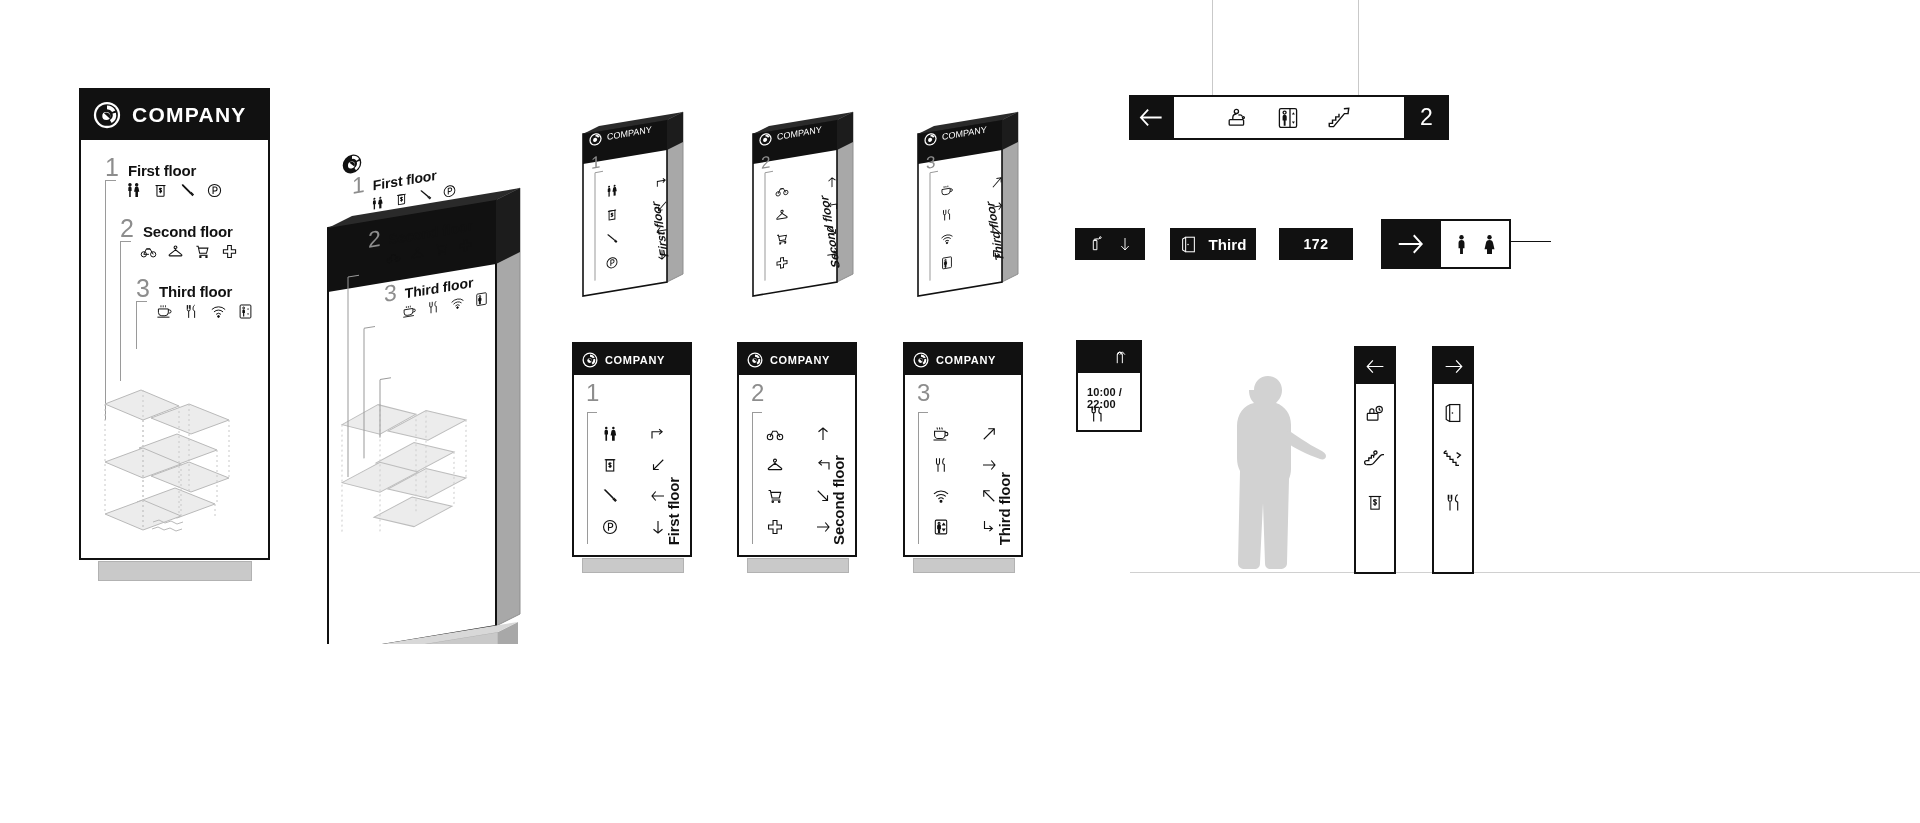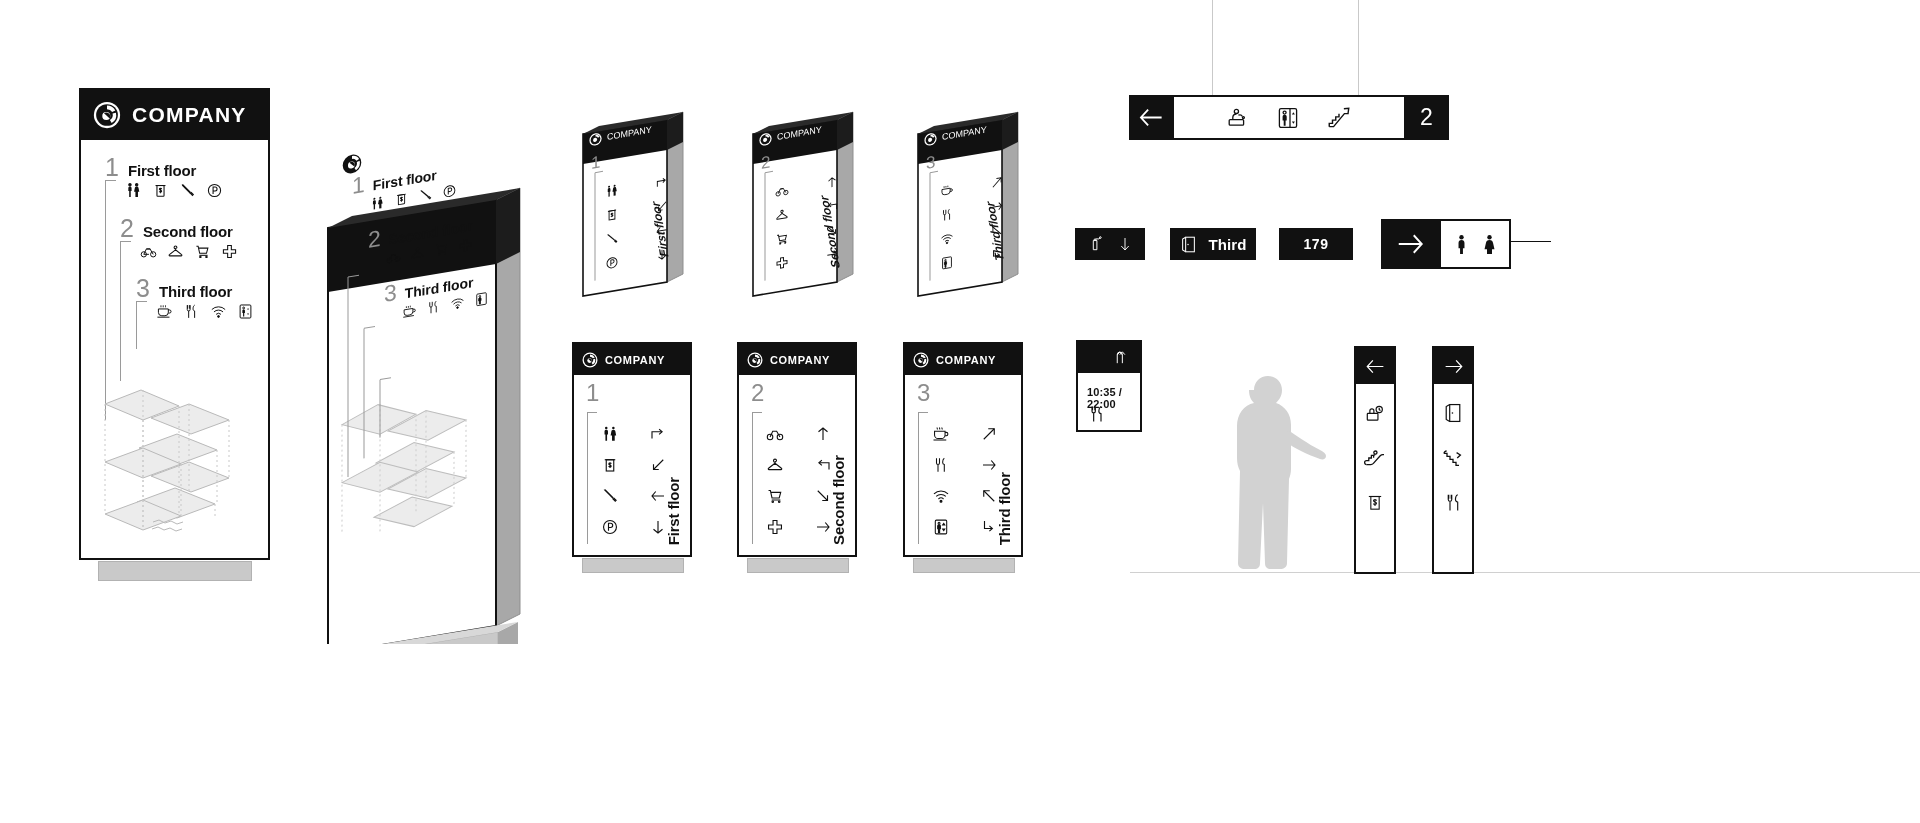--- a/index.html
+++ b/index.html
@@ -928,21 +928,21 @@
       <svg width="19" height="19" viewBox="0 0 24 24" fill="none" stroke="#fff" stroke-width="1.3">
         <rect x="8.4" y="2.8" width="11" height="18.4"></rect>
         <path d="M8.4 2.8 4.6 5v14l3.8 2.2"></path>
         <circle cx="11.4" cy="12" r=".9" fill="#fff" stroke="none"></circle>
       </svg>
     </span>
     <span class="exitlbl" style="font-size:15px;">Third</span>
   </div>
 
   <div class="abs blk" style="left:1279px;top:228px;width:74px;height:32px;">
-    <span class="roomnum" style="font-size:14px;">179</span>
+    <span class="roomnum" style="font-size:14px;">172</span>
   </div>
 
   <div class="abs" style="left:1381px;top:219px;width:130px;height:50px;display:flex;">
     <div class="blk" style="width:58px;height:50px;">
       <span class="ic">
         <svg width="30" height="30" viewBox="0 0 24 24" fill="none" stroke="#fff" stroke-width="1.5">
             <path d="M3 12h18M15 5l6.4 7L15 19"></path>
           </svg>
       </span>
     </div>
@@ -966,21 +966,21 @@
   <div class="abs panel" style="left:1076px;top:340px;width:66px;height:92px;">
     <div class="blk" style="height:31px;justify-content:flex-end;padding-right:10px;">
       <span class="ic">
         <svg width="17" height="17" viewBox="0 0 24 24" fill="none" stroke="#fff" stroke-width="1.4">
             <path d="M6 20V8a3.6 3.6 0 0 1 7.2 0v12"></path>
             <path d="M6 12 9.6 8 13.2 12" transform="translate(3.6 -4)"></path>
             <path d="M9.6 4 6 8.4M9.6 4l3.6 4.4"></path>
           </svg>
       </span>
     </div>
-    <div class="abs hours" style="left:9px;top:44px;">10:35 / 22:00</div>
+    <div class="abs hours" style="left:9px;top:44px;">10:00 / 22:00</div>
     <div class="abs" style="left:9px;top:62px;">
       <span class="ic">
         <svg width="20" height="20" viewBox="0 0 24 24" fill="none" stroke="#111" stroke-width="1.4">
           <path d="M6 3v5.6a2 2 0 0 0 4 0V3M8 10.6V21M6.6 3v4.6M9.4 3v4.6"></path>
           <path d="M16.8 3c-1.8 1-2.6 3-2.6 5.4 0 1.9.8 3 2.6 3.2V21"></path>
         </svg>
       </span>
     </div>
   </div>
 

